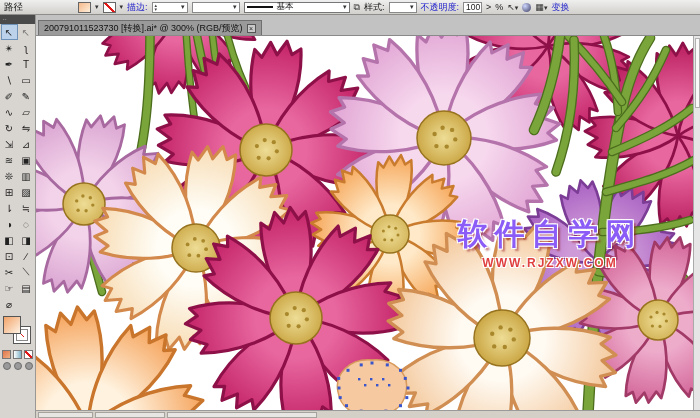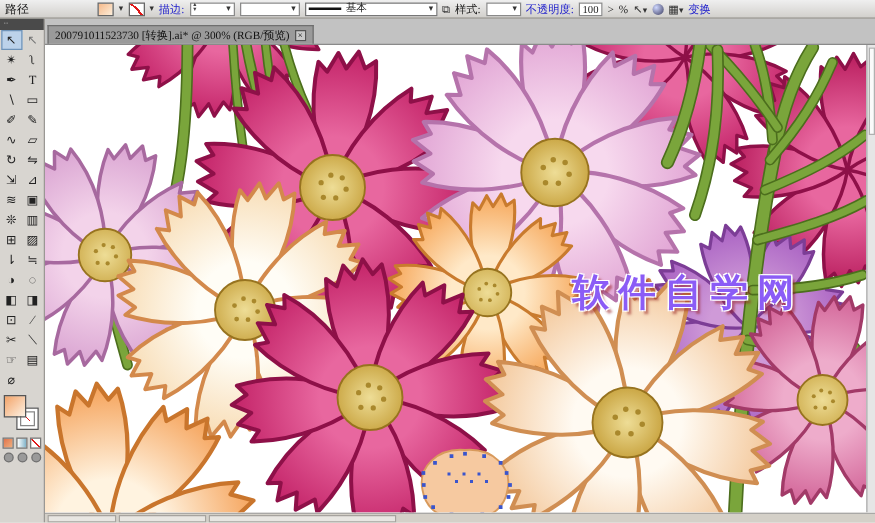--- a/index.html
+++ b/index.html
@@ -1,18 +1,18 @@
 <!DOCTYPE html>
 <html><head>
 <meta charset="utf-8">
 <style>
   * { margin:0; padding:0; box-sizing:border-box; }
   html,body { width:700px; height:418px; overflow:hidden; }
   body { font-family:"Liberation Sans","DejaVu Sans",sans-serif; background:#d4d0c8; position:relative; }
-  .app { width:700px; height:418px; position:relative; background:#d4d0c8;font-family:Liberation Serif, serif; }
+  .app { width:700px; height:418px; position:relative; background:#d4d0c8; }
 
   
   .control-bar{ height:15px; background:linear-gradient(#efefef,#d2d0cc); border-bottom:1px solid #8f8d89;
     display:flex; align-items:center; gap:4px; padding:0 4px; font-size:9px; color:#1a1a1a; white-space:nowrap; }
   .cb-title{ width:70px; font-size:9.5px; }
   .blue{ color:#2222cc; }
   .swatch{ width:13px; height:11px; border:1px solid #666; display:inline-block; }
   .swatch.fill{ background:linear-gradient(135deg,#f6b98a,#fdeeda); }
   .swatch.none{ background:linear-gradient(45deg,#fff 44%,#e01818 44%,#e01818 56%,#fff 56%); }
   .caret{ font-size:7px; color:#333; }
@@ -501,20 +501,21 @@
               <rect x="358" y="378" width="2.4" height="2.4" fill="#3a55cc"></rect>
               <rect x="364" y="384" width="2.4" height="2.4" fill="#3a55cc"></rect>
               <rect x="370" y="378" width="2.4" height="2.4" fill="#3a55cc"></rect>
               <rect x="376" y="384" width="2.4" height="2.4" fill="#3a55cc"></rect>
               <rect x="382" y="378" width="2.4" height="2.4" fill="#3a55cc"></rect>
               <rect x="388" y="384" width="2.4" height="2.4" fill="#3a55cc"></rect>
             </g>
           </svg>
         <div class="watermark">
           <div class="wm-main">软件自学网</div>
+          <div class="wm-url">WWW.RJZXW.COM</div>
         </div>
         <div class="vscroll">
           <div class="vthumb"></div>
         </div>
       </div>
 
       <div class="status-bar">
         <div class="status-box" style="width:55px"></div>
         <div class="status-box" style="width:70px"></div>
         <div class="status-box" style="width:150px"></div>

